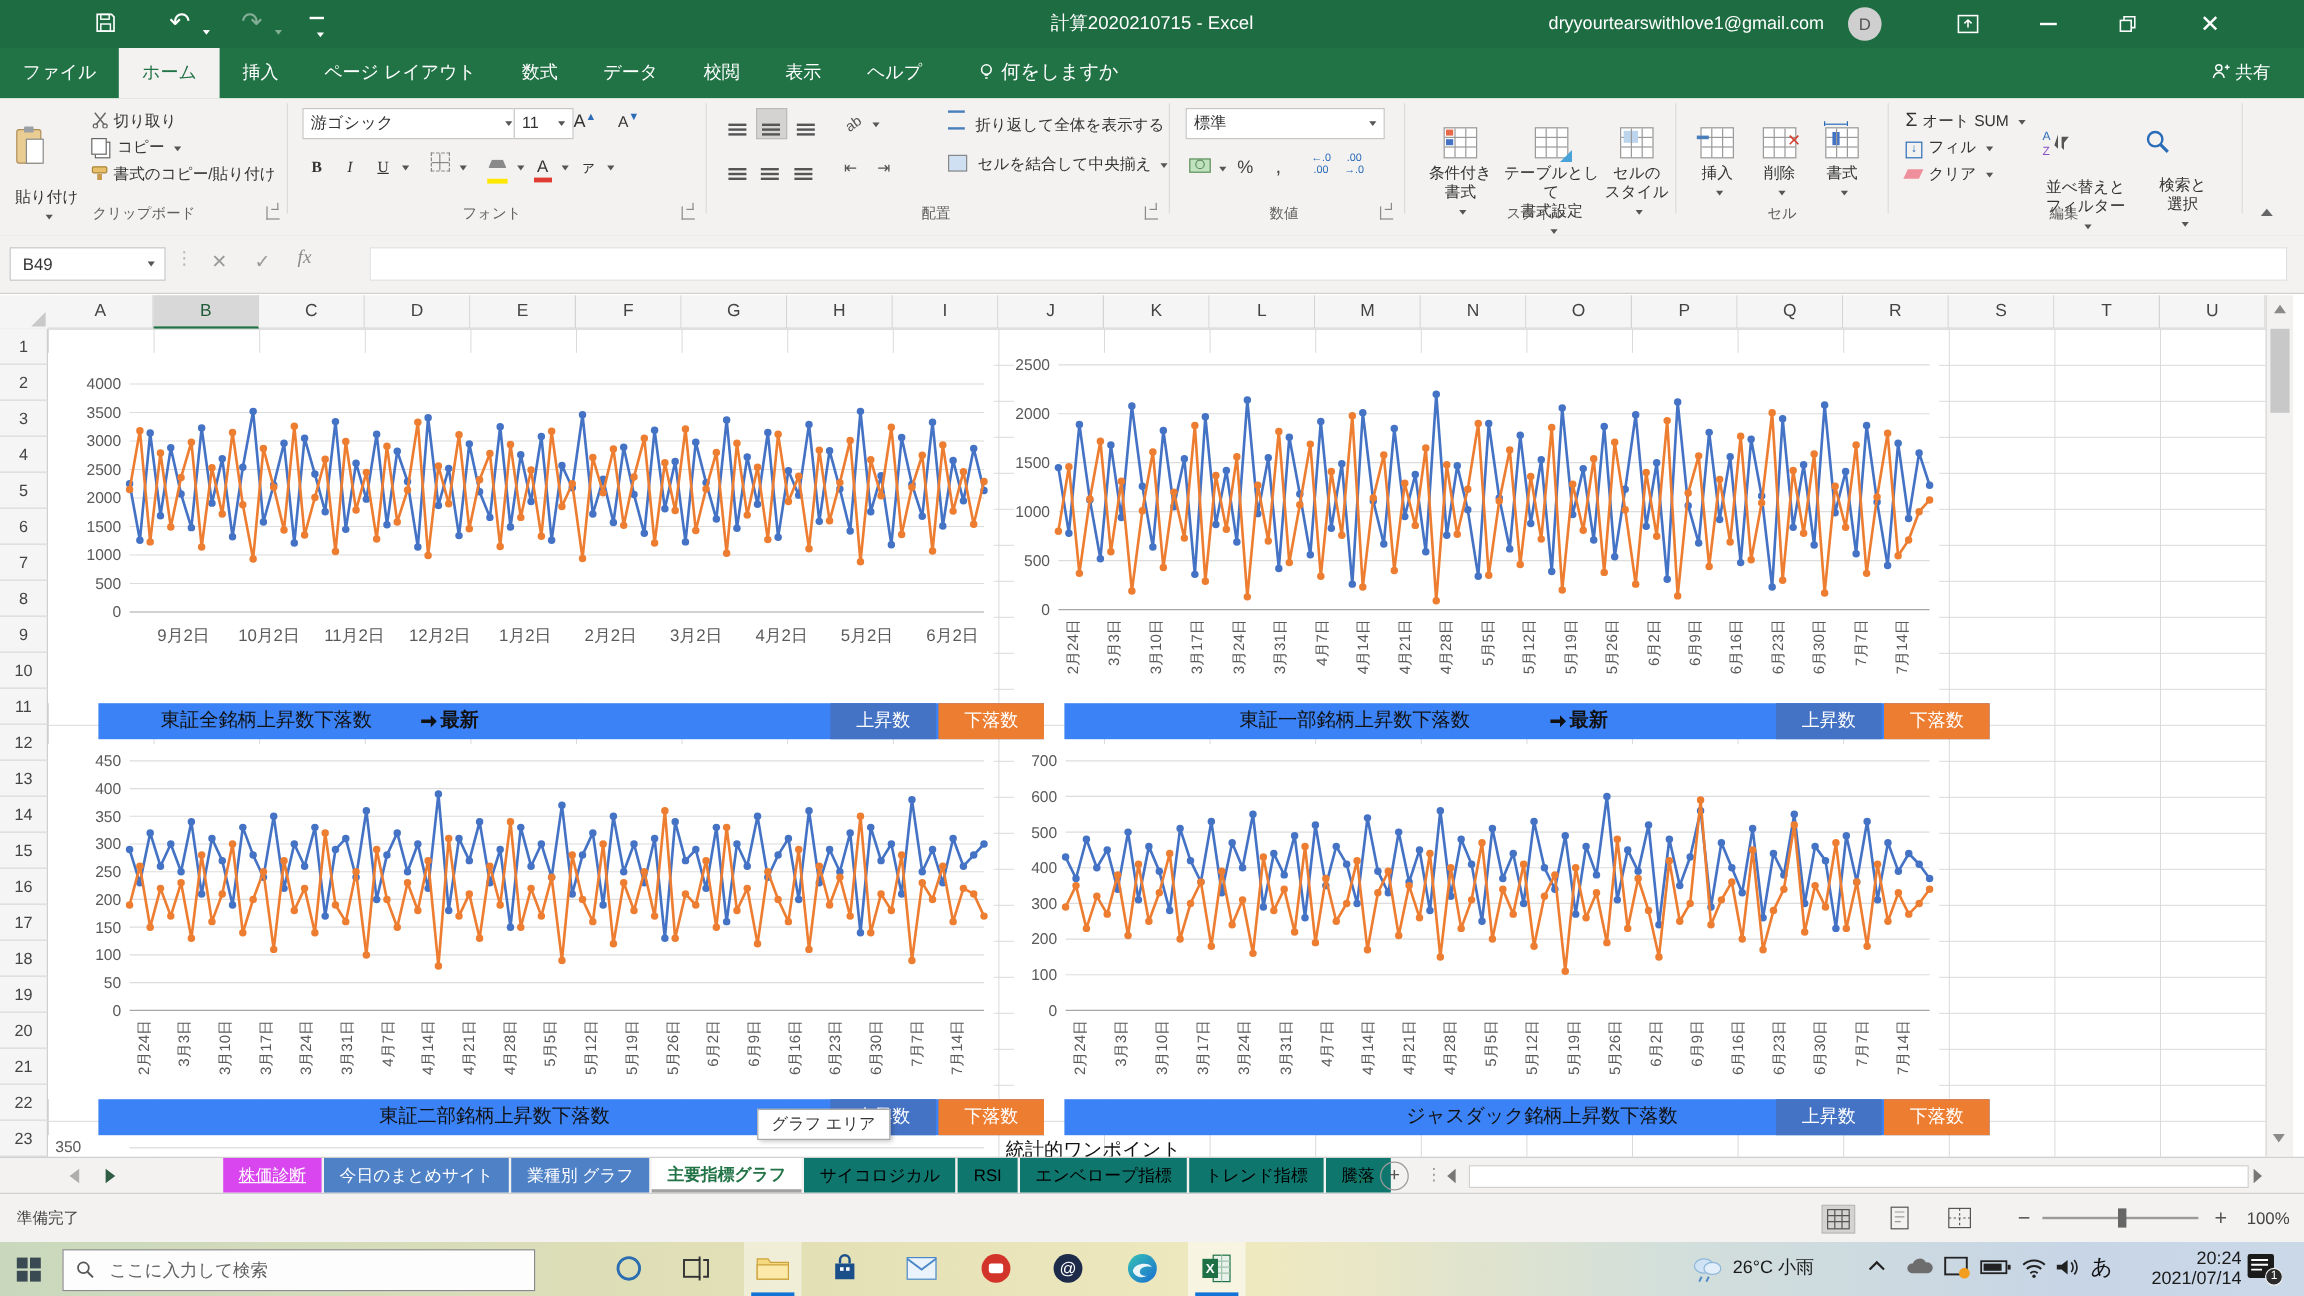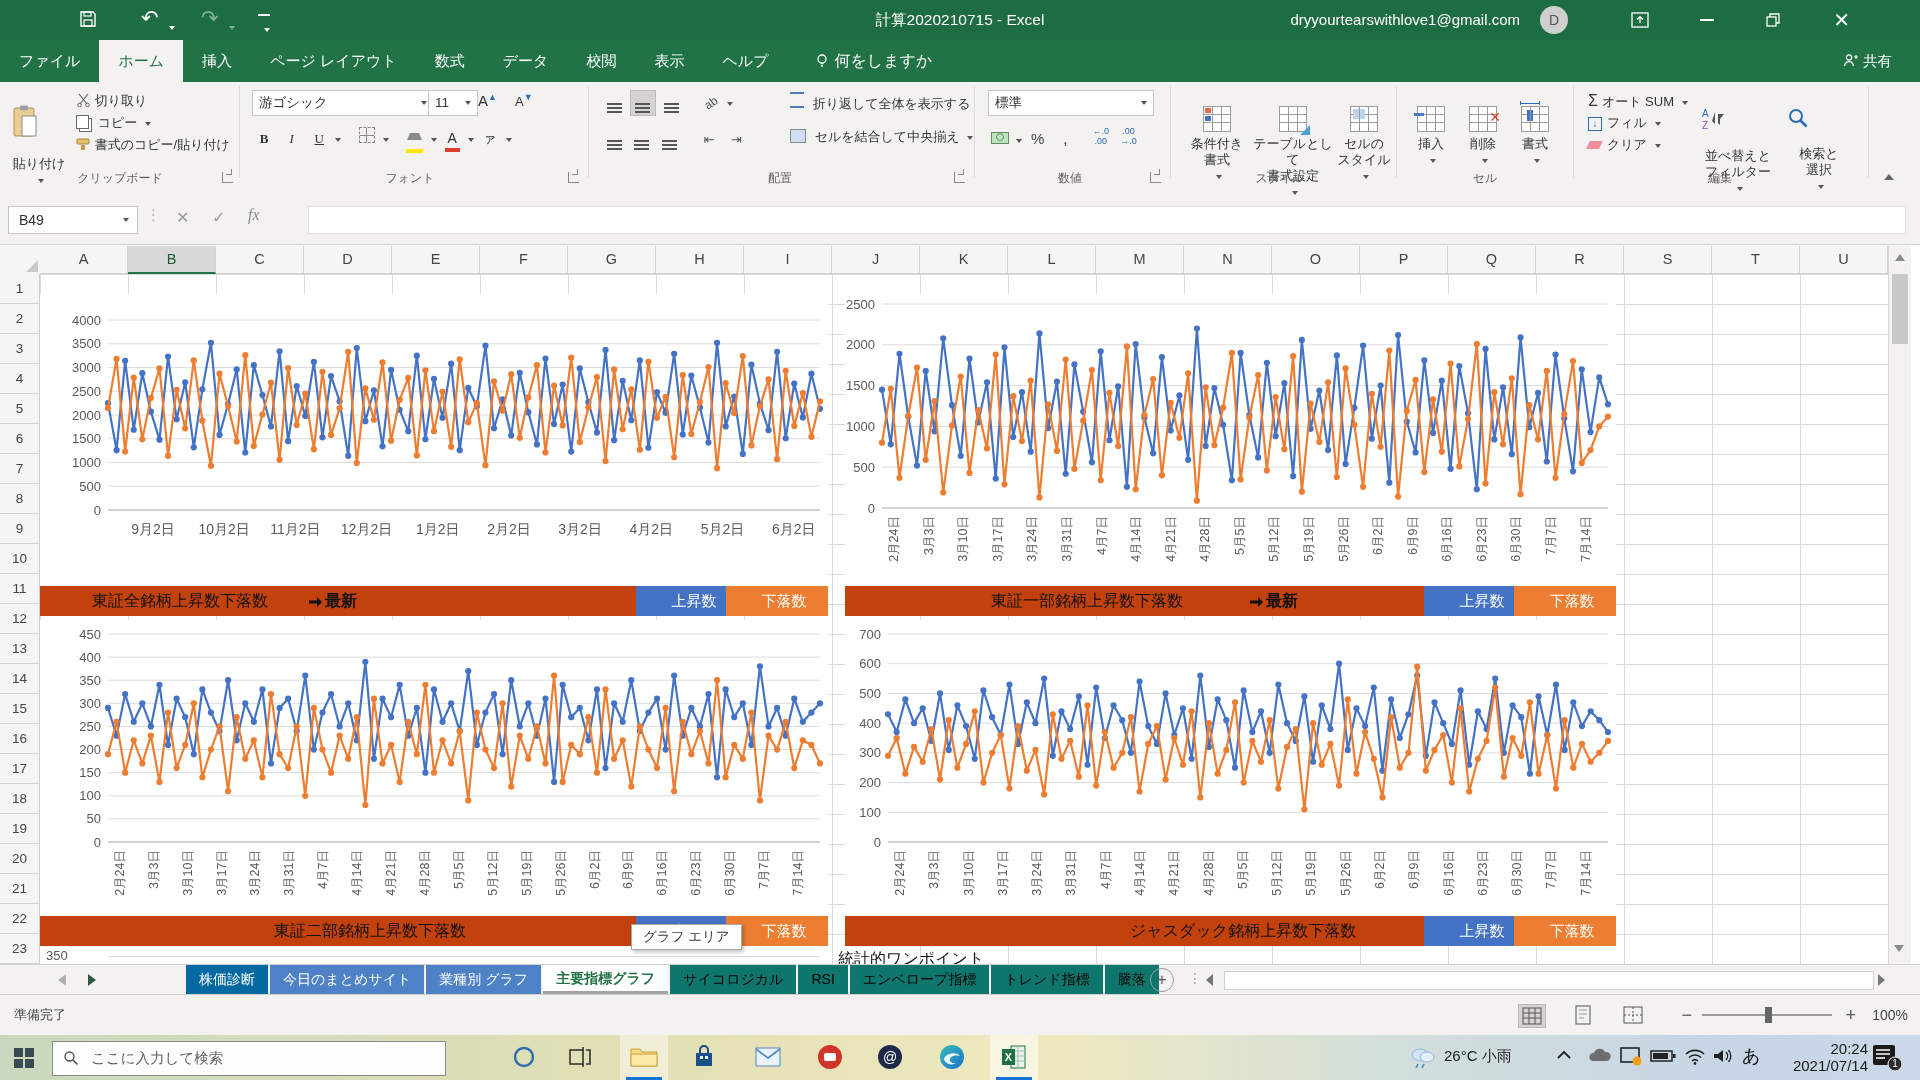--- a/index.html
+++ b/index.html
@@ -40,34 +40,34 @@
   #corner:after{content:"";position:absolute;right:2px;bottom:2px;border-left:12px solid transparent;border-bottom:12px solid #c9c9c9;}
   #colheads{left:40px;top:246px;width:1848px;height:28px;}
   .colh{float:left;width:87px;height:27px;background:#f5f5f5;border-right:1px solid #d4d4d4;border-bottom:1px solid #cfcfcf;text-align:center;line-height:27px;font-size:14.5px;color:#444;}
   .colh.sel{background:#d8d8d8;border-bottom:2px solid #217346;height:26px;color:#1e5c39;}
   #rowheads{left:0;top:274px;width:40px;height:690px;}
   .rowh{width:39px;height:29px;background:#f5f5f5;border-right:1px solid #cfcfcf;border-bottom:1px solid #d4d4d4;text-align:center;line-height:29px;font-size:13.5px;color:#444;}
   #gridbg{left:40px;top:274px;width:1848px;height:690px;background:#fff;
     background-image:linear-gradient(to right,#dadada 1px,transparent 1px),linear-gradient(to bottom,#dadada 1px,transparent 1px);
     background-size:88px 30px;z-index:1;}
   .chartbox{background:#fff;z-index:2;}
-  .panelbar{background:#c2410c;z-index:3;font-size:16px;color:#111;}
+  .panelbar{background:#3b82f6;z-index:3;font-size:16px;color:#111;margin-left:42px;}
   .pb-title{position:absolute;top:0;height:30px;line-height:30px;transform:translateX(-50%);white-space:nowrap;}
   .pb-latest{position:absolute;top:0;height:30px;line-height:30px;white-space:nowrap;font-weight:600;}
-  .badge{position:absolute;top:0;width:88px;height:30px;line-height:30px;color:#fff;text-align:center;font-size:15px;cursor:pointer;padding-left:14px;}
+  .badge{position:absolute;top:0;width:88px;height:30px;line-height:30px;color:#fff;text-align:center;font-size:15px;cursor:pointer;}
   .arrowic{display:inline-block;vertical-align:middle;margin-right:2px;}
   #tooltip{left:631px;top:924px;background:#fff;border:1px solid #a8a8a8;box-shadow:2px 2px 4px rgba(0,0,0,.25);padding:3px 11px;font-size:13.5px;color:#333;z-index:5;white-space:nowrap;}
   
   #vscroll{left:1888px;top:246px;width:22px;height:718px;background:#f3f2f1;border-left:1px solid #d7d7d7;z-index:4;}
   .tri{width:0;height:0;margin:8px auto;}
   #vthumb{position:absolute;left:3px;top:28px;width:16px;height:70px;background:#c8c8c8;}
   
   #tabstrip{left:0;top:964px;width:1920px;height:30px;background:#f3f2f1;border-top:1px solid #d0d0d0;z-index:6;font-size:14px;}
   .stab{display:inline-block;height:29px;line-height:29px;padding:0 13px;margin-right:2px;cursor:pointer;vertical-align:top;}
-  .s-bluedark{background:#0369a1;color:#fff;}
+  .s-bluedark{background:#d946ef;color:#fff;text-decoration:underline;}
   .s-blue{background:#4f81c7;color:#fff;}
   .s-active{background:#fff;color:#217346;font-weight:bold;border-bottom:3px solid #a3a3a3;height:26px;line-height:26px;}
   .s-yellow{background:#0f766e;color:#000;}
   
   #statusbar{left:0;top:994px;width:1920px;height:41px;background:#f3f2f1;border-top:1px solid #d0d0d0;z-index:6;font-size:13px;color:#444;}
   .viewic{display:inline-block;width:26px;height:22px;margin:0 6px;position:relative;cursor:pointer;}
   
   #taskbar{left:0;top:1035px;width:1920px;height:45px;z-index:8;
     background:linear-gradient(90deg,#c9d8bd,#e4e0b5 35%,#efe9c0 55%,#d3dfda 72%,#c7d5e6 90%,#cbd8e8);}
   .tkslot{position:absolute;top:0;width:48px;height:45px;cursor:pointer;}

